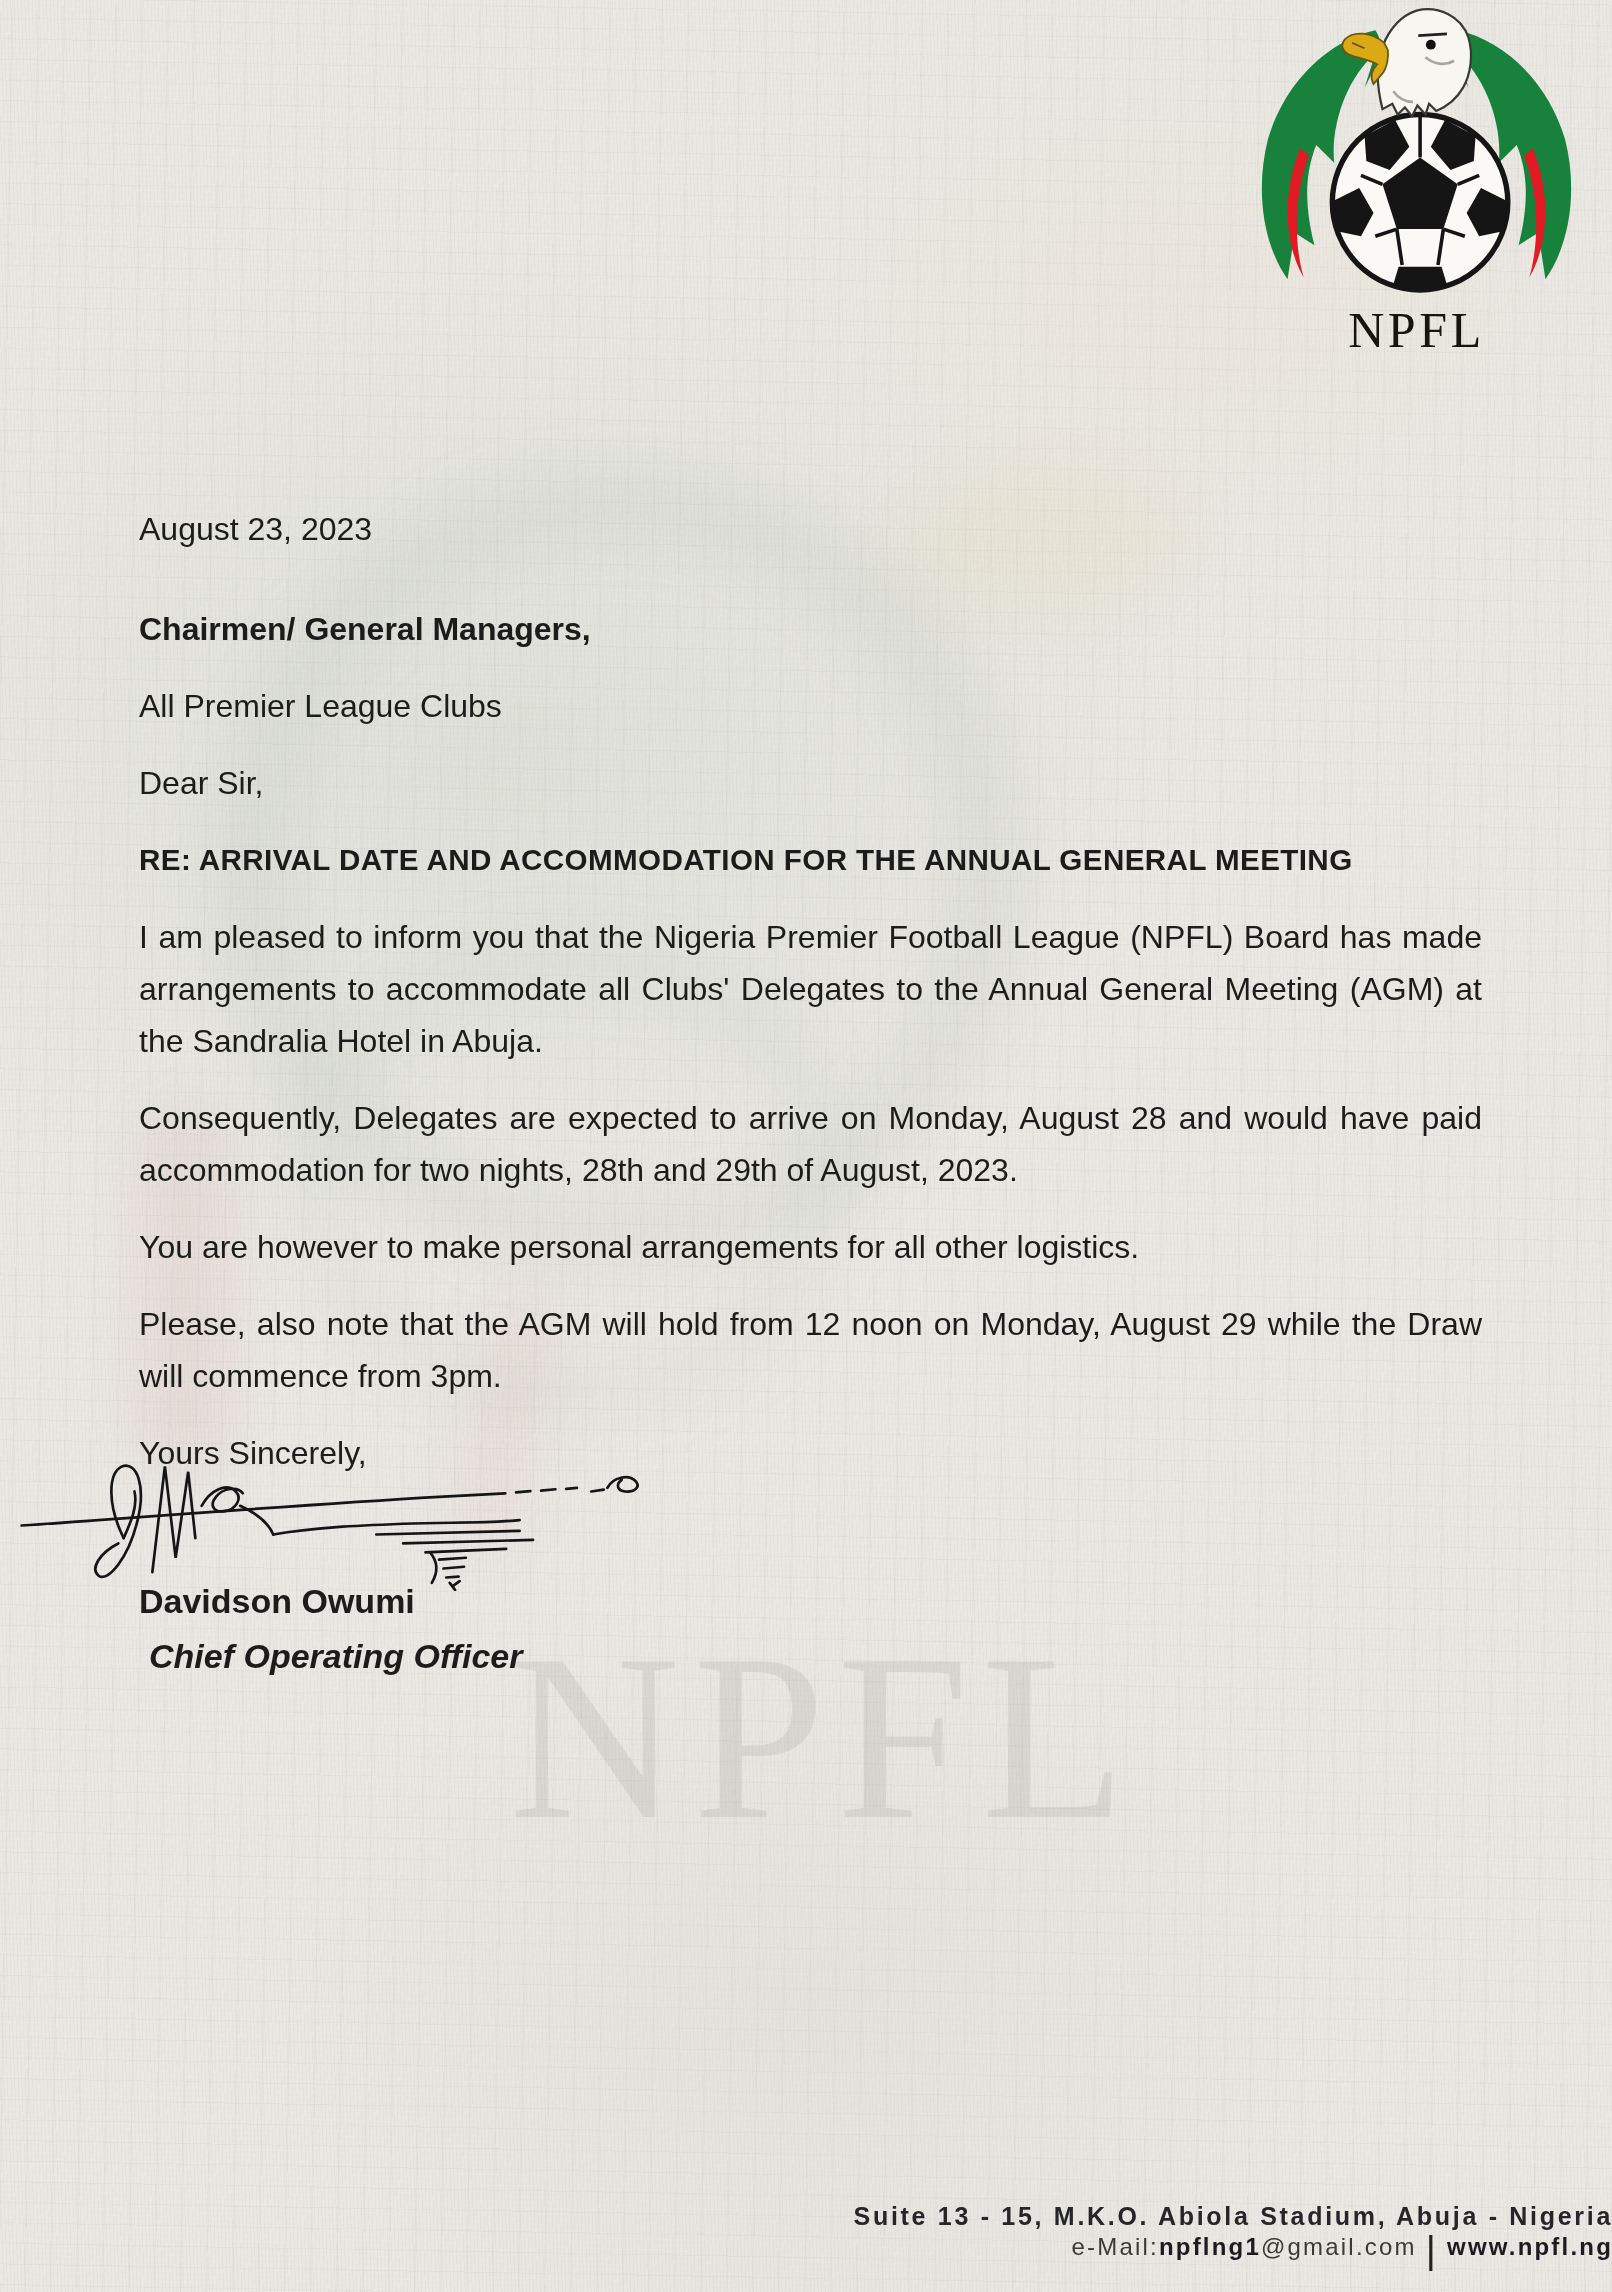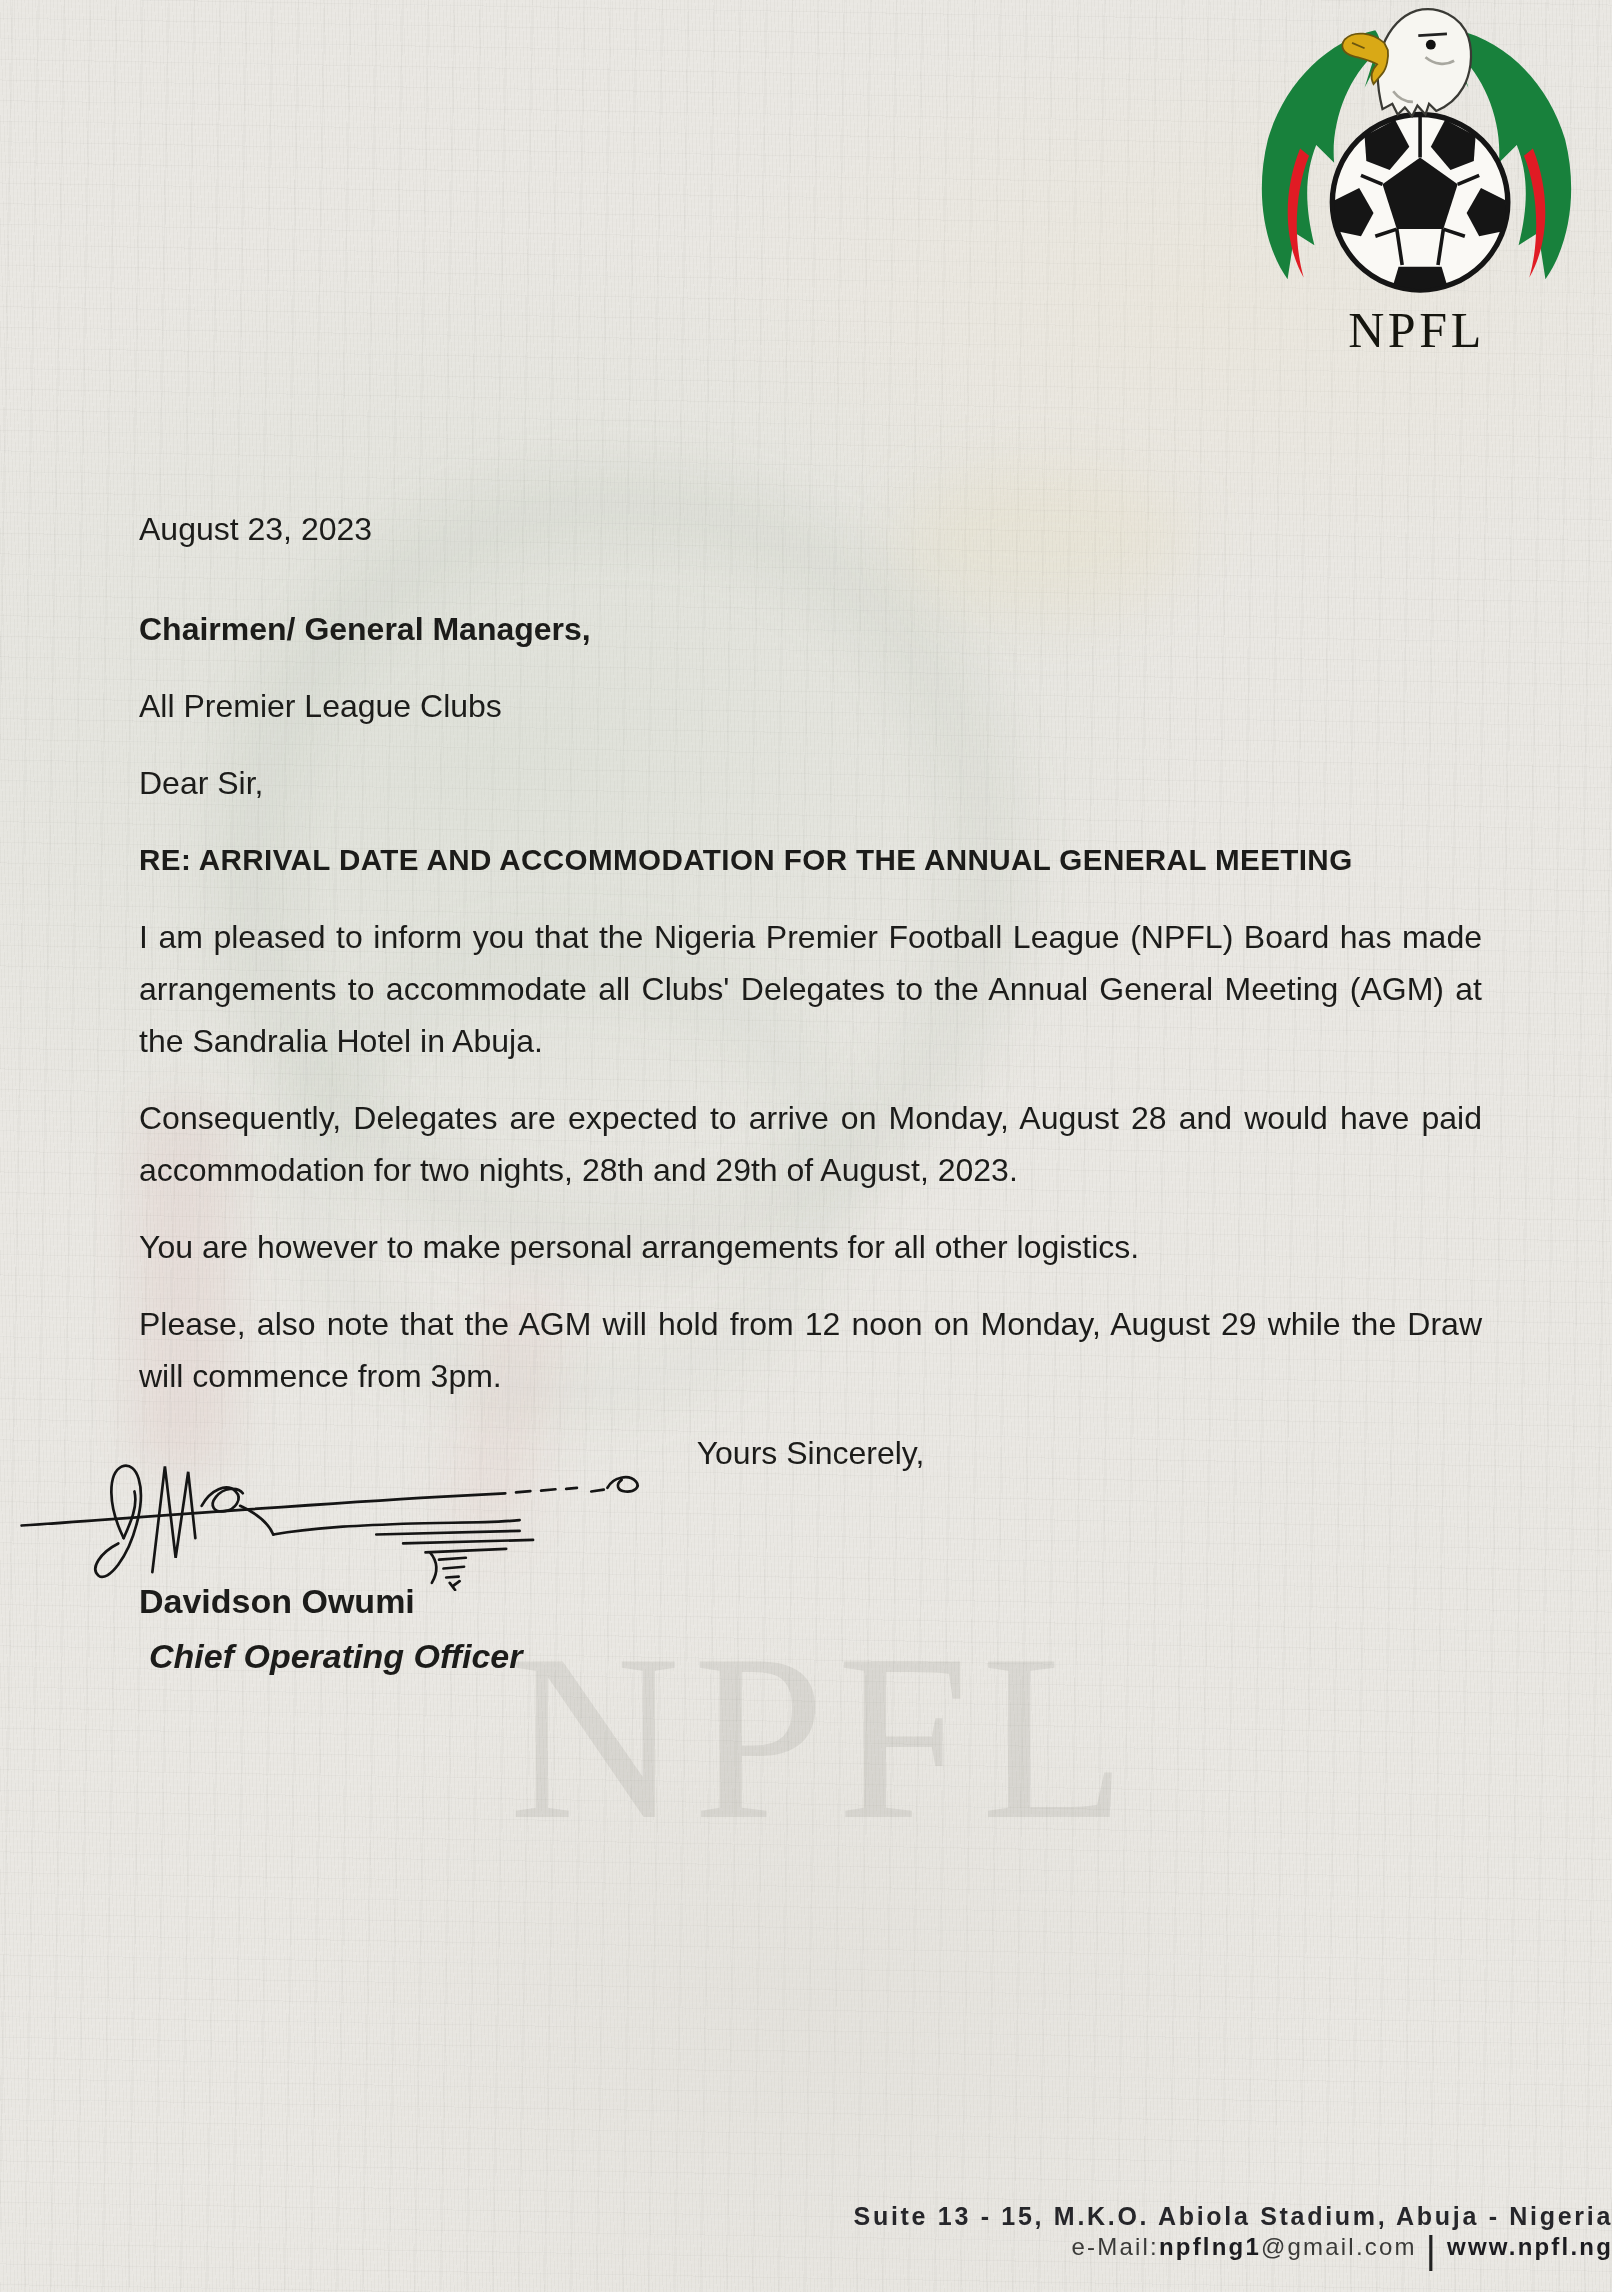--- a/index.html
+++ b/index.html
@@ -33,21 +33,21 @@
     font-family:"Liberation Serif", serif; font-size:237px; line-height:1;
     letter-spacing:12.5px; color:rgba(82,78,64,0.10); white-space:nowrap;
   }
 
   .content { position:relative; z-index:2; padding:503px 131px 0 139px; }
   .line { font-size:32px; line-height:52px; margin:0 0 25px 0; }
   .date { margin-bottom:48px; }
   .bold { font-weight:700; }
   .subject { font-weight:700; font-size:29.6px; letter-spacing:0.4px; }
   .para { text-align:justify; text-align-last:left; }
-  .closing { margin-bottom:0;text-align:center; }
+  .closing { margin-bottom:0; }
 
   .sig-block { position:relative; height:100px; }
   .sig-block svg { position:absolute; left:-121px; top:-27px; pointer-events:none; }
   .signatory-name  { font-size:34px; font-weight:700; line-height:45px; margin:0; }
   .signatory-title { font-size:34px; font-weight:700; font-style:italic; line-height:45px; margin:10px; }
 
   .logo { position:absolute; left:1241px; top:5.4px; width:351px; z-index:2; text-align:center; }
   .logo-text {
     font-family:"Liberation Serif", serif; font-size:50px; letter-spacing:3.6px;
     color:#16160f; line-height:54px; margin-top:-1.8px;

